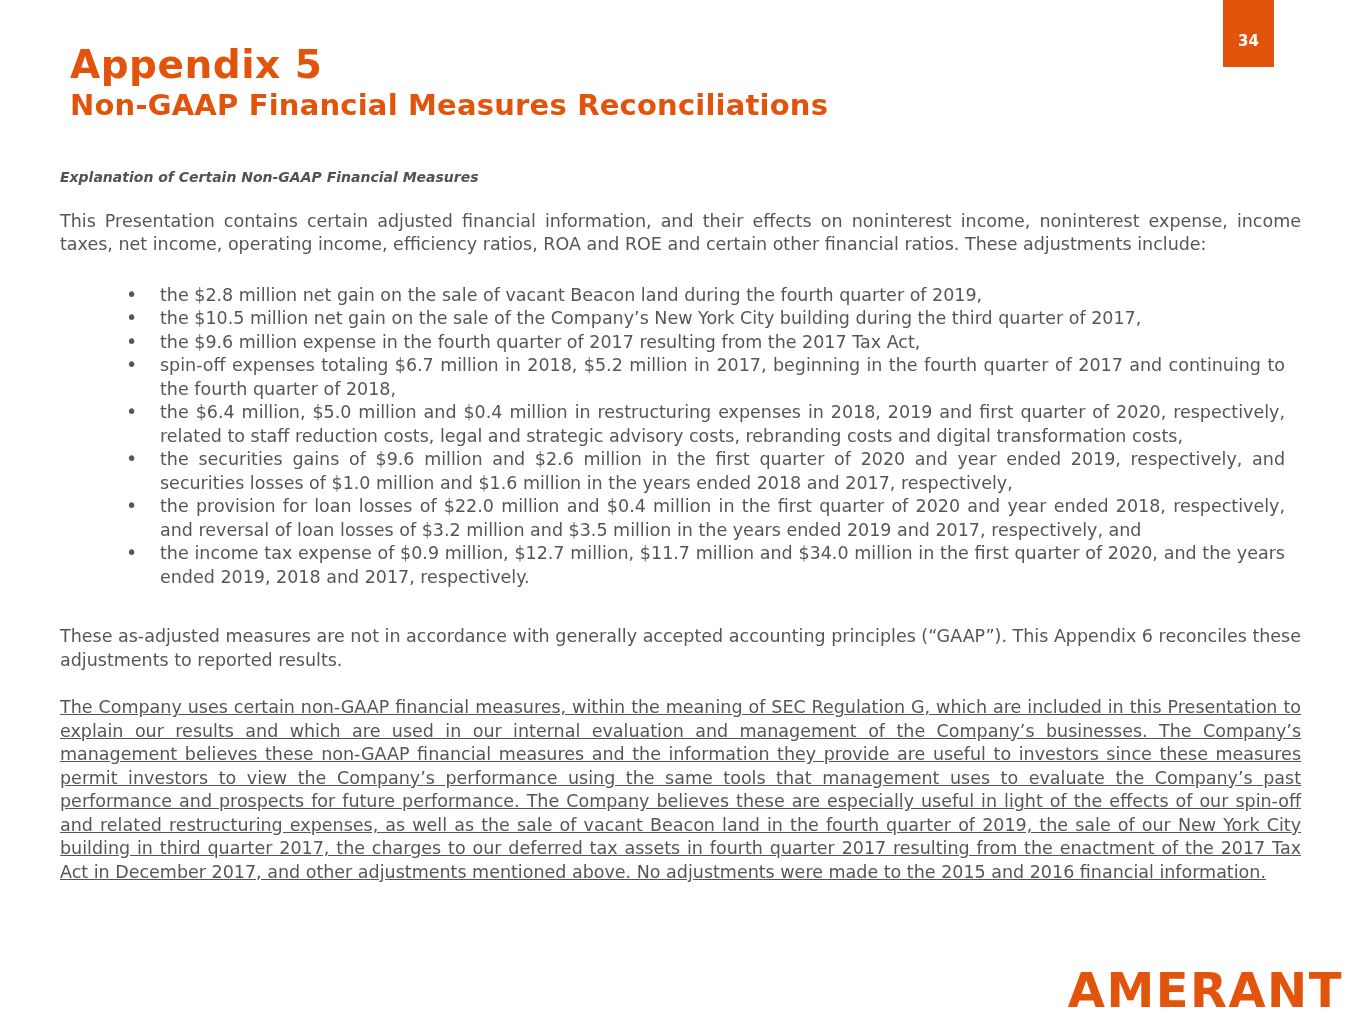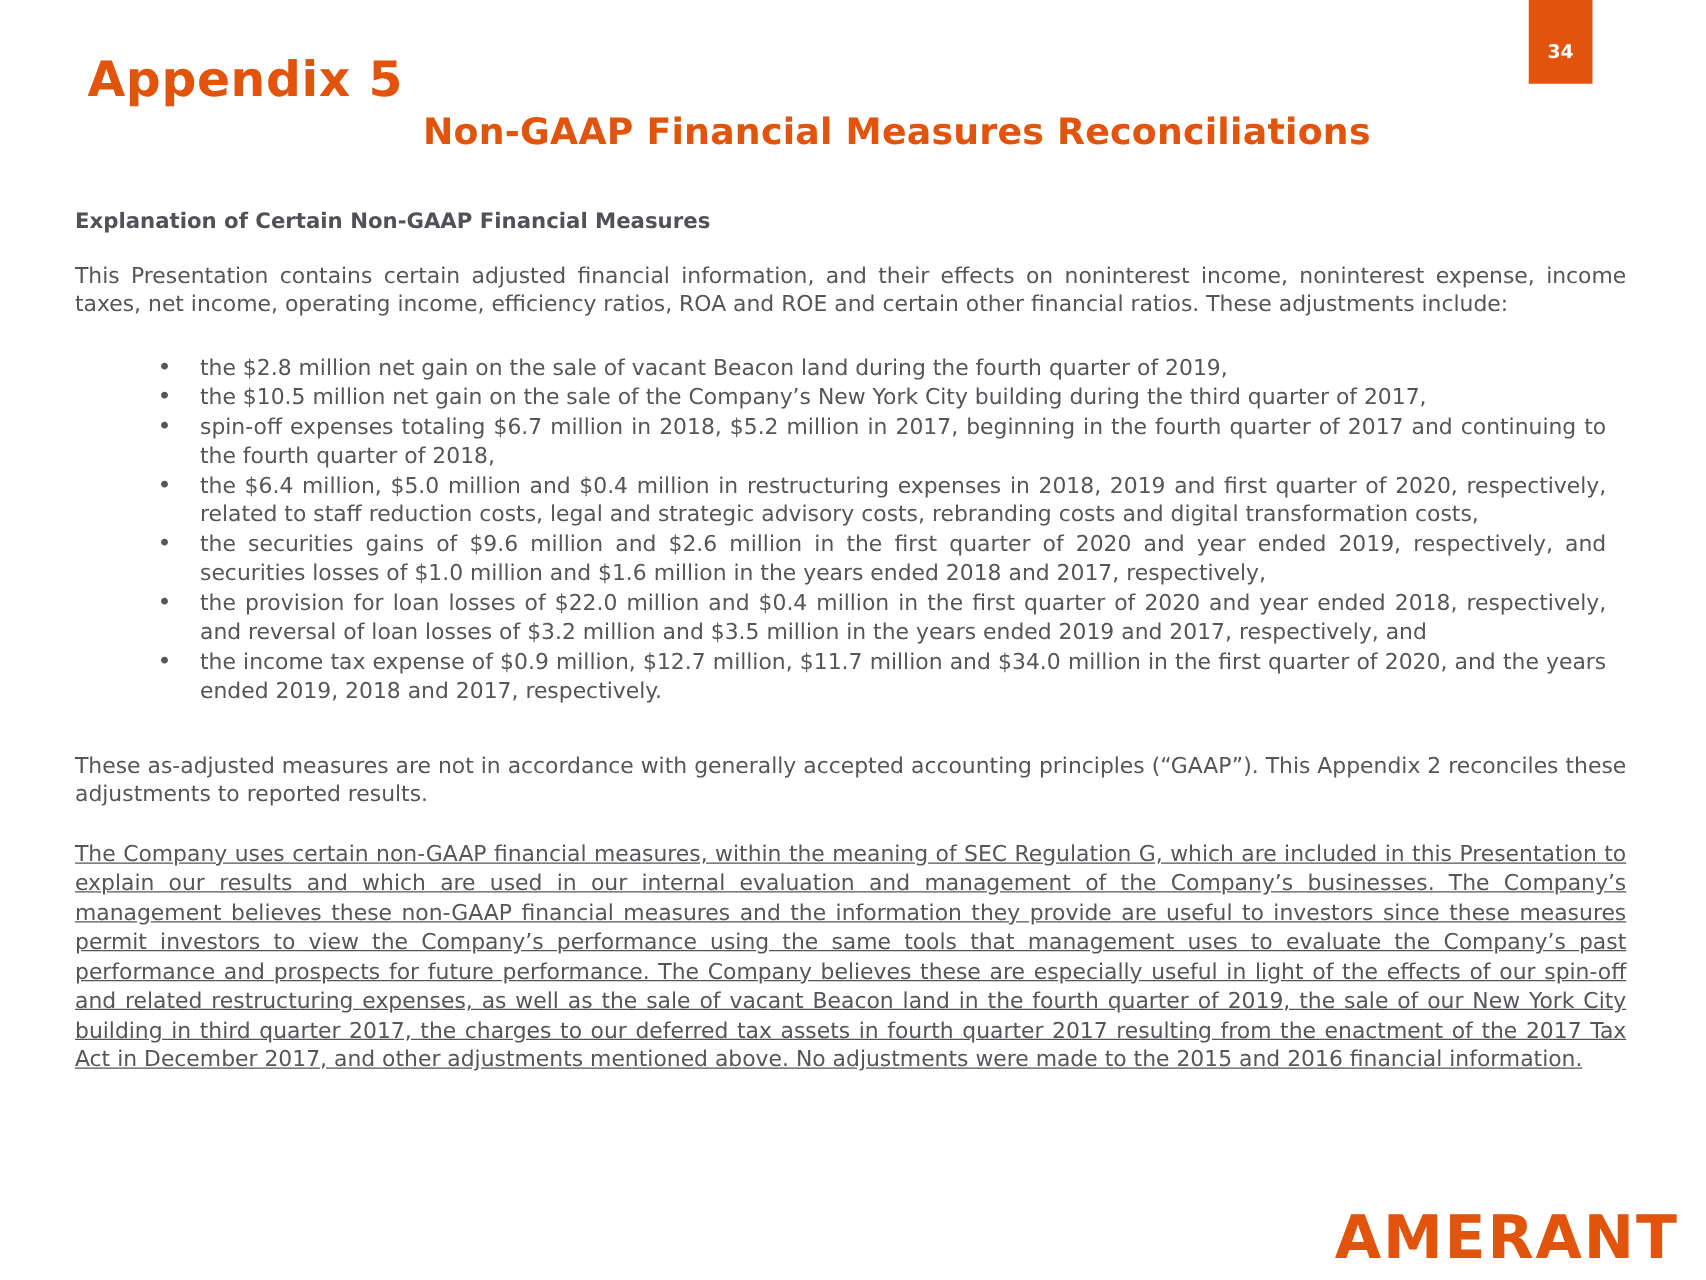--- a/index.html
+++ b/index.html
@@ -43,33 +43,33 @@
     font-weight: 700;
     line-height: 1.2;
     letter-spacing: 0.5px;
   }
   .subtitle {
     color: var(--accent-orange);
     font-size: 29px;
     font-weight: 700;
     line-height: 1.12;
     letter-spacing: 0.2px;
-    text-align: center;
   }
   .content {
     margin: 45px 64px 0 60px;
     width: 1241px;
     font-size: 17.5px;
     line-height: 23.5px;
   }
   .section-heading {
     font-weight: 700;
-    font-size: 17px;
+    font-size: 14px;
     color: var(--heading-gray);
     margin: 0 0 20px 0;
+    font-style: italic;
   }
   .para {
     margin: 0;
     text-align: justify;
   }
   .para + .para { margin-top: 24px; text-decoration: underline; }
   .intro { margin-bottom: 0; }
   ul.bullet-list {
     list-style: none;
     margin: 27px 16px 36px 0;
@@ -115,25 +115,26 @@
 </div>
 
 <div class="content">
   <div class="section-heading">Explanation of Certain Non-GAAP Financial Measures</div>
 
   <p class="para intro">This Presentation contains certain adjusted financial information, and their effects on noninterest income, noninterest expense, income taxes, net income, operating income, efficiency ratios, ROA and ROE and certain other financial ratios. These adjustments include:</p>
 
   <ul class="bullet-list">
     <li>the $2.8 million net gain on the sale of vacant Beacon land during the fourth quarter of 2019,</li>
     <li>the $10.5 million net gain on the sale of the Company’s New York City building during the third quarter of 2017,</li>
+    <li>the $9.6 million expense in the fourth quarter of 2017 resulting from the 2017 Tax Act,</li>
     <li>spin-off expenses totaling $6.7 million in 2018, $5.2 million in 2017, beginning in the fourth quarter of 2017 and continuing to the fourth quarter of 2018,</li>
     <li>the $6.4 million, $5.0 million and $0.4 million in restructuring expenses in 2018, 2019 and first quarter of 2020, respectively, related to staff reduction costs, legal and strategic advisory costs, rebranding costs and digital transformation costs,</li>
     <li>the securities gains of $9.6 million and $2.6 million in the first quarter of 2020 and year ended 2019, respectively, and securities losses of $1.0 million and $1.6 million in the years ended 2018 and 2017, respectively,</li>
     <li>the provision for loan losses of $22.0 million and $0.4 million in the first quarter of 2020 and year ended 2018, respectively, and reversal of loan losses of $3.2 million and $3.5 million in the years ended 2019 and 2017, respectively, and</li>
     <li>the income tax expense of $0.9 million, $12.7 million, $11.7 million and $34.0 million in the first quarter of 2020, and the years ended 2019, 2018 and 2017, respectively.</li>
   </ul>
 
-  <p class="para gaap-para">These as-adjusted measures are not in accordance with generally accepted accounting principles (“GAAP”). This Appendix 2 reconciles these adjustments to reported results.</p>
+  <p class="para gaap-para">These as-adjusted measures are not in accordance with generally accepted accounting principles (“GAAP”). This Appendix 6 reconciles these adjustments to reported results.</p>
 
   <p class="para closing-para">The Company uses certain non-GAAP financial measures, within the meaning of SEC Regulation G, which are included in this Presentation to explain our results and which are used in our internal evaluation and management of the Company’s businesses. The Company’s management believes these non-GAAP financial measures and the information they provide are useful to investors since these measures permit investors to view the Company’s performance using the same tools that management uses to evaluate the Company’s past performance and prospects for future performance. The Company believes these are especially useful in light of the effects of our spin-off and related restructuring expenses, as well as the sale of vacant Beacon land in the fourth quarter of 2019, the sale of our New York City building in third quarter 2017, the charges to our deferred tax assets in fourth quarter 2017 resulting from the enactment of the 2017 Tax Act in December 2017, and other adjustments mentioned above. No adjustments were made to the 2015 and 2016 financial information.</p>
 </div>
 
 <div class="logo">AMERANT</div>
 
 </body></html>

